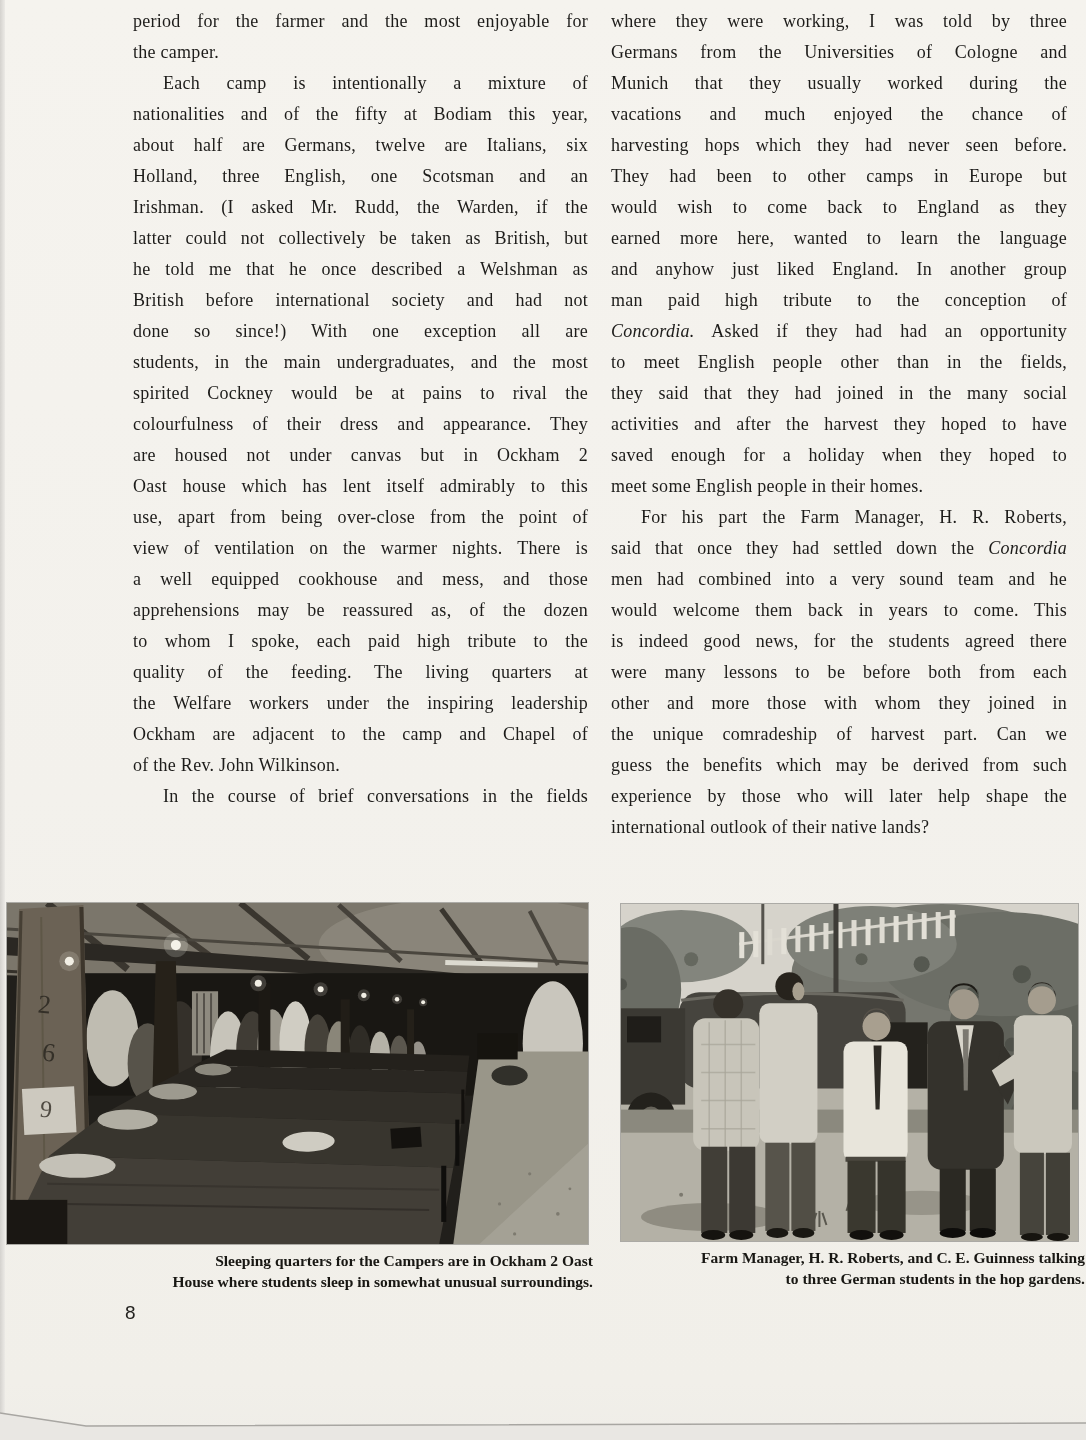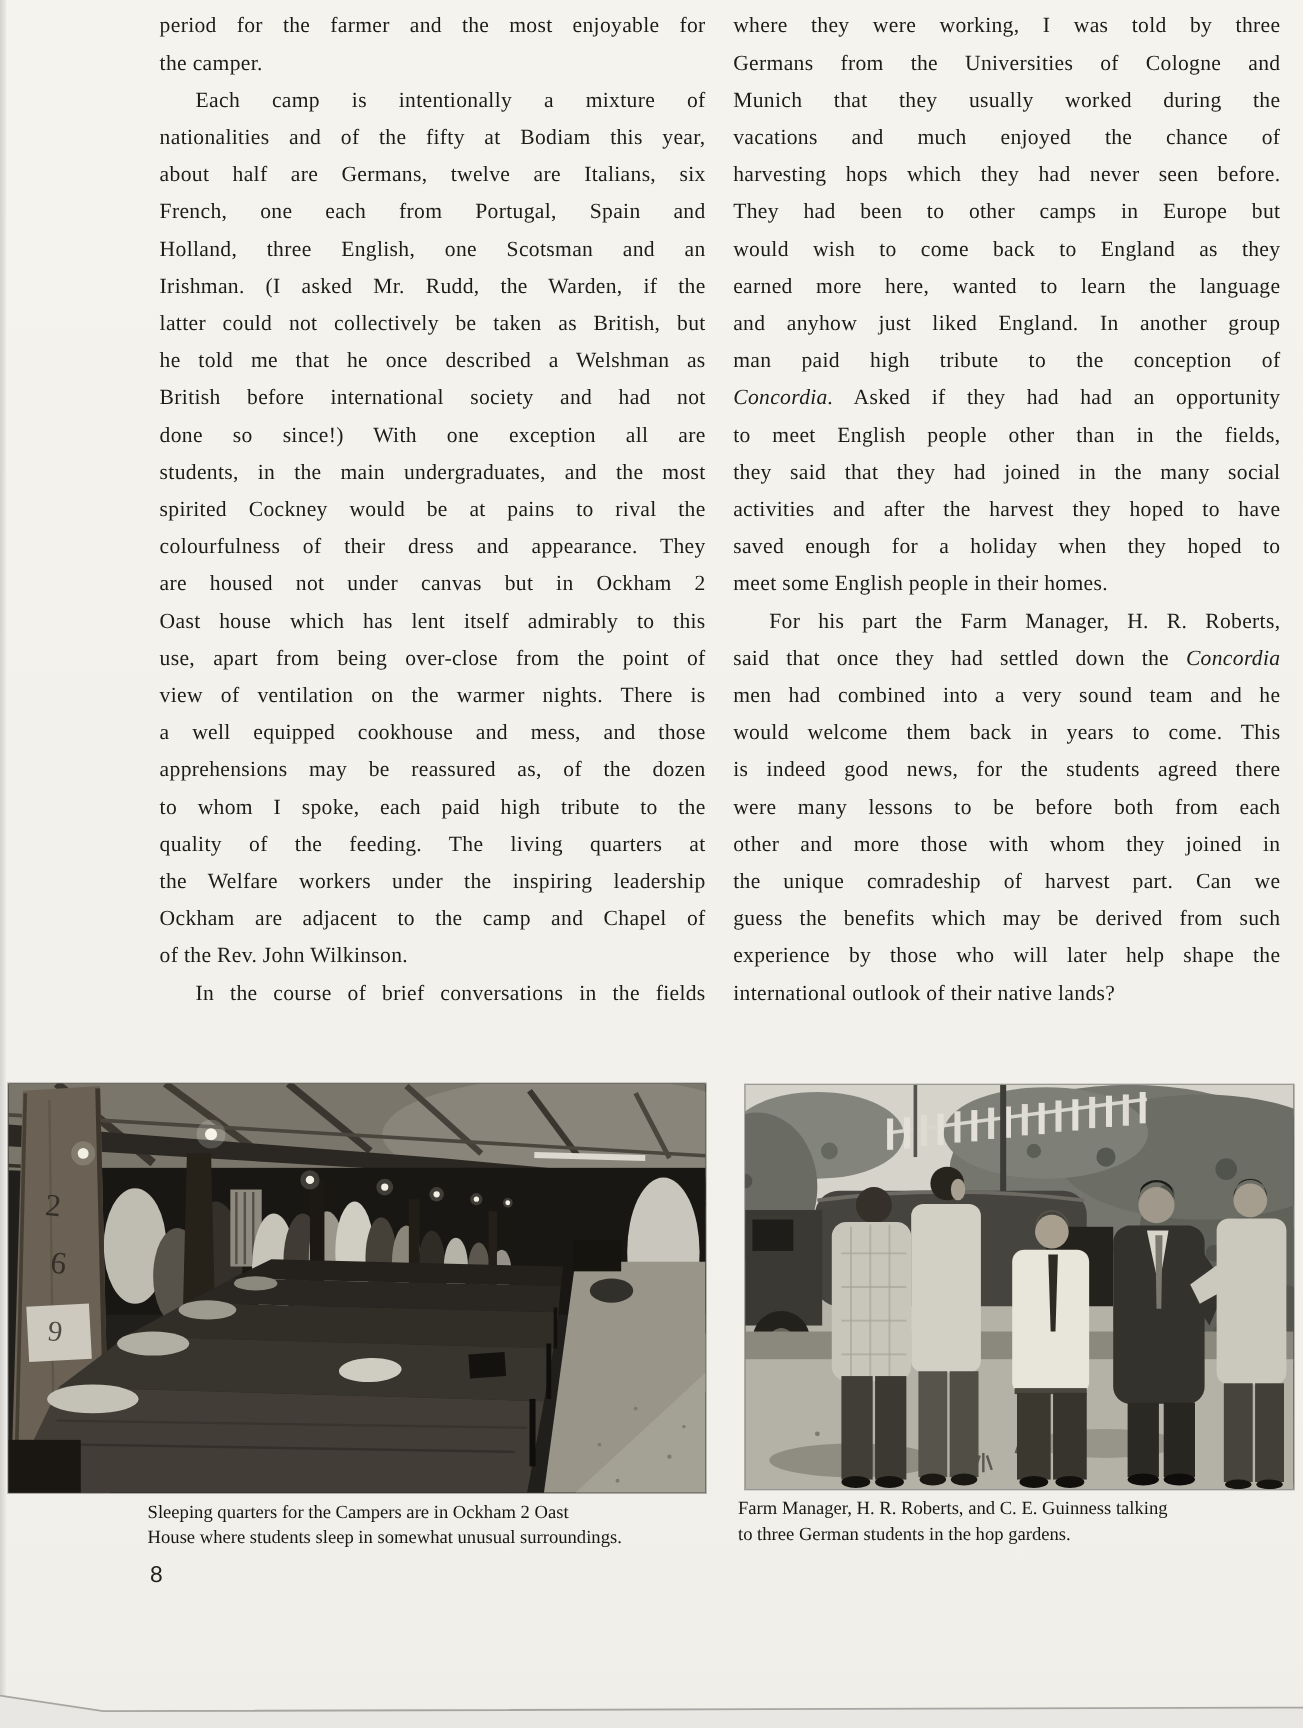--- a/index.html
+++ b/index.html
@@ -20,42 +20,41 @@
   }
   .ln.end { text-align-last:left; }
   .ln.ind { text-indent:30px; }
   .ln i { font-style:italic; }
   figure { margin:0; padding:0; position:absolute; }
   .photo { outline:1px solid rgba(40,40,36,.35); background:#23211d; }
   .photo-left  { left:7px;  top:903px; width:581px; height:341px; }
   .photo-right { left:621px; top:904px; width:457px; height:337px; }
   .photo svg { display:block; width:100%; height:100%; }
   .cap {
-    position:absolute; text-align:left; font-weight:normal;
+    position:absolute; text-align:right; font-weight:bold;
     font-size:15.5px; line-height:20.5px; white-space:nowrap; color:#181713;
   }
   .cap-left  { left:123px; top:1251px; width:470px; }
   .cap-right { left:615px; top:1248px; width:470px; }
   .pagenum { position:absolute; left:125px; top:1302px; font-size:19px;
     font-family:"Liberation Sans", sans-serif; color:#23221f; }
   .bottom-edge { position:absolute; left:0; top:1399px; width:1086px; height:41px; }
 </style>
 </head>
 <body>
 
 <div class="page">
   <div class="scan-left-edge"></div>
 
   <div class="col col-left">
     <div class="ln">period for the farmer and the most enjoyable for</div>
     <div class="ln end">the camper.</div>
     <div class="ln ind">Each camp is intentionally a mixture of</div>
     <div class="ln">nationalities and of the fifty at Bodiam this year,</div>
     <div class="ln">about half are Germans, twelve are Italians, six</div>
-    <div class="ln">French, one each from Portugal, Spain and</div>
     <div class="ln">Holland, three English, one Scotsman and an</div>
     <div class="ln">Irishman.  (I asked Mr. Rudd, the Warden, if the</div>
     <div class="ln">latter could not collectively be taken as British, but</div>
     <div class="ln">he told me that he once described a Welshman as</div>
     <div class="ln">British before international society and had not</div>
     <div class="ln">done so since!)  With one exception all are</div>
     <div class="ln">students, in the main undergraduates, and the most</div>
     <div class="ln">spirited Cockney would be at pains to rival the</div>
     <div class="ln">colourfulness of their dress and appearance.  They</div>
     <div class="ln">are housed not under canvas but in Ockham 2</div>

